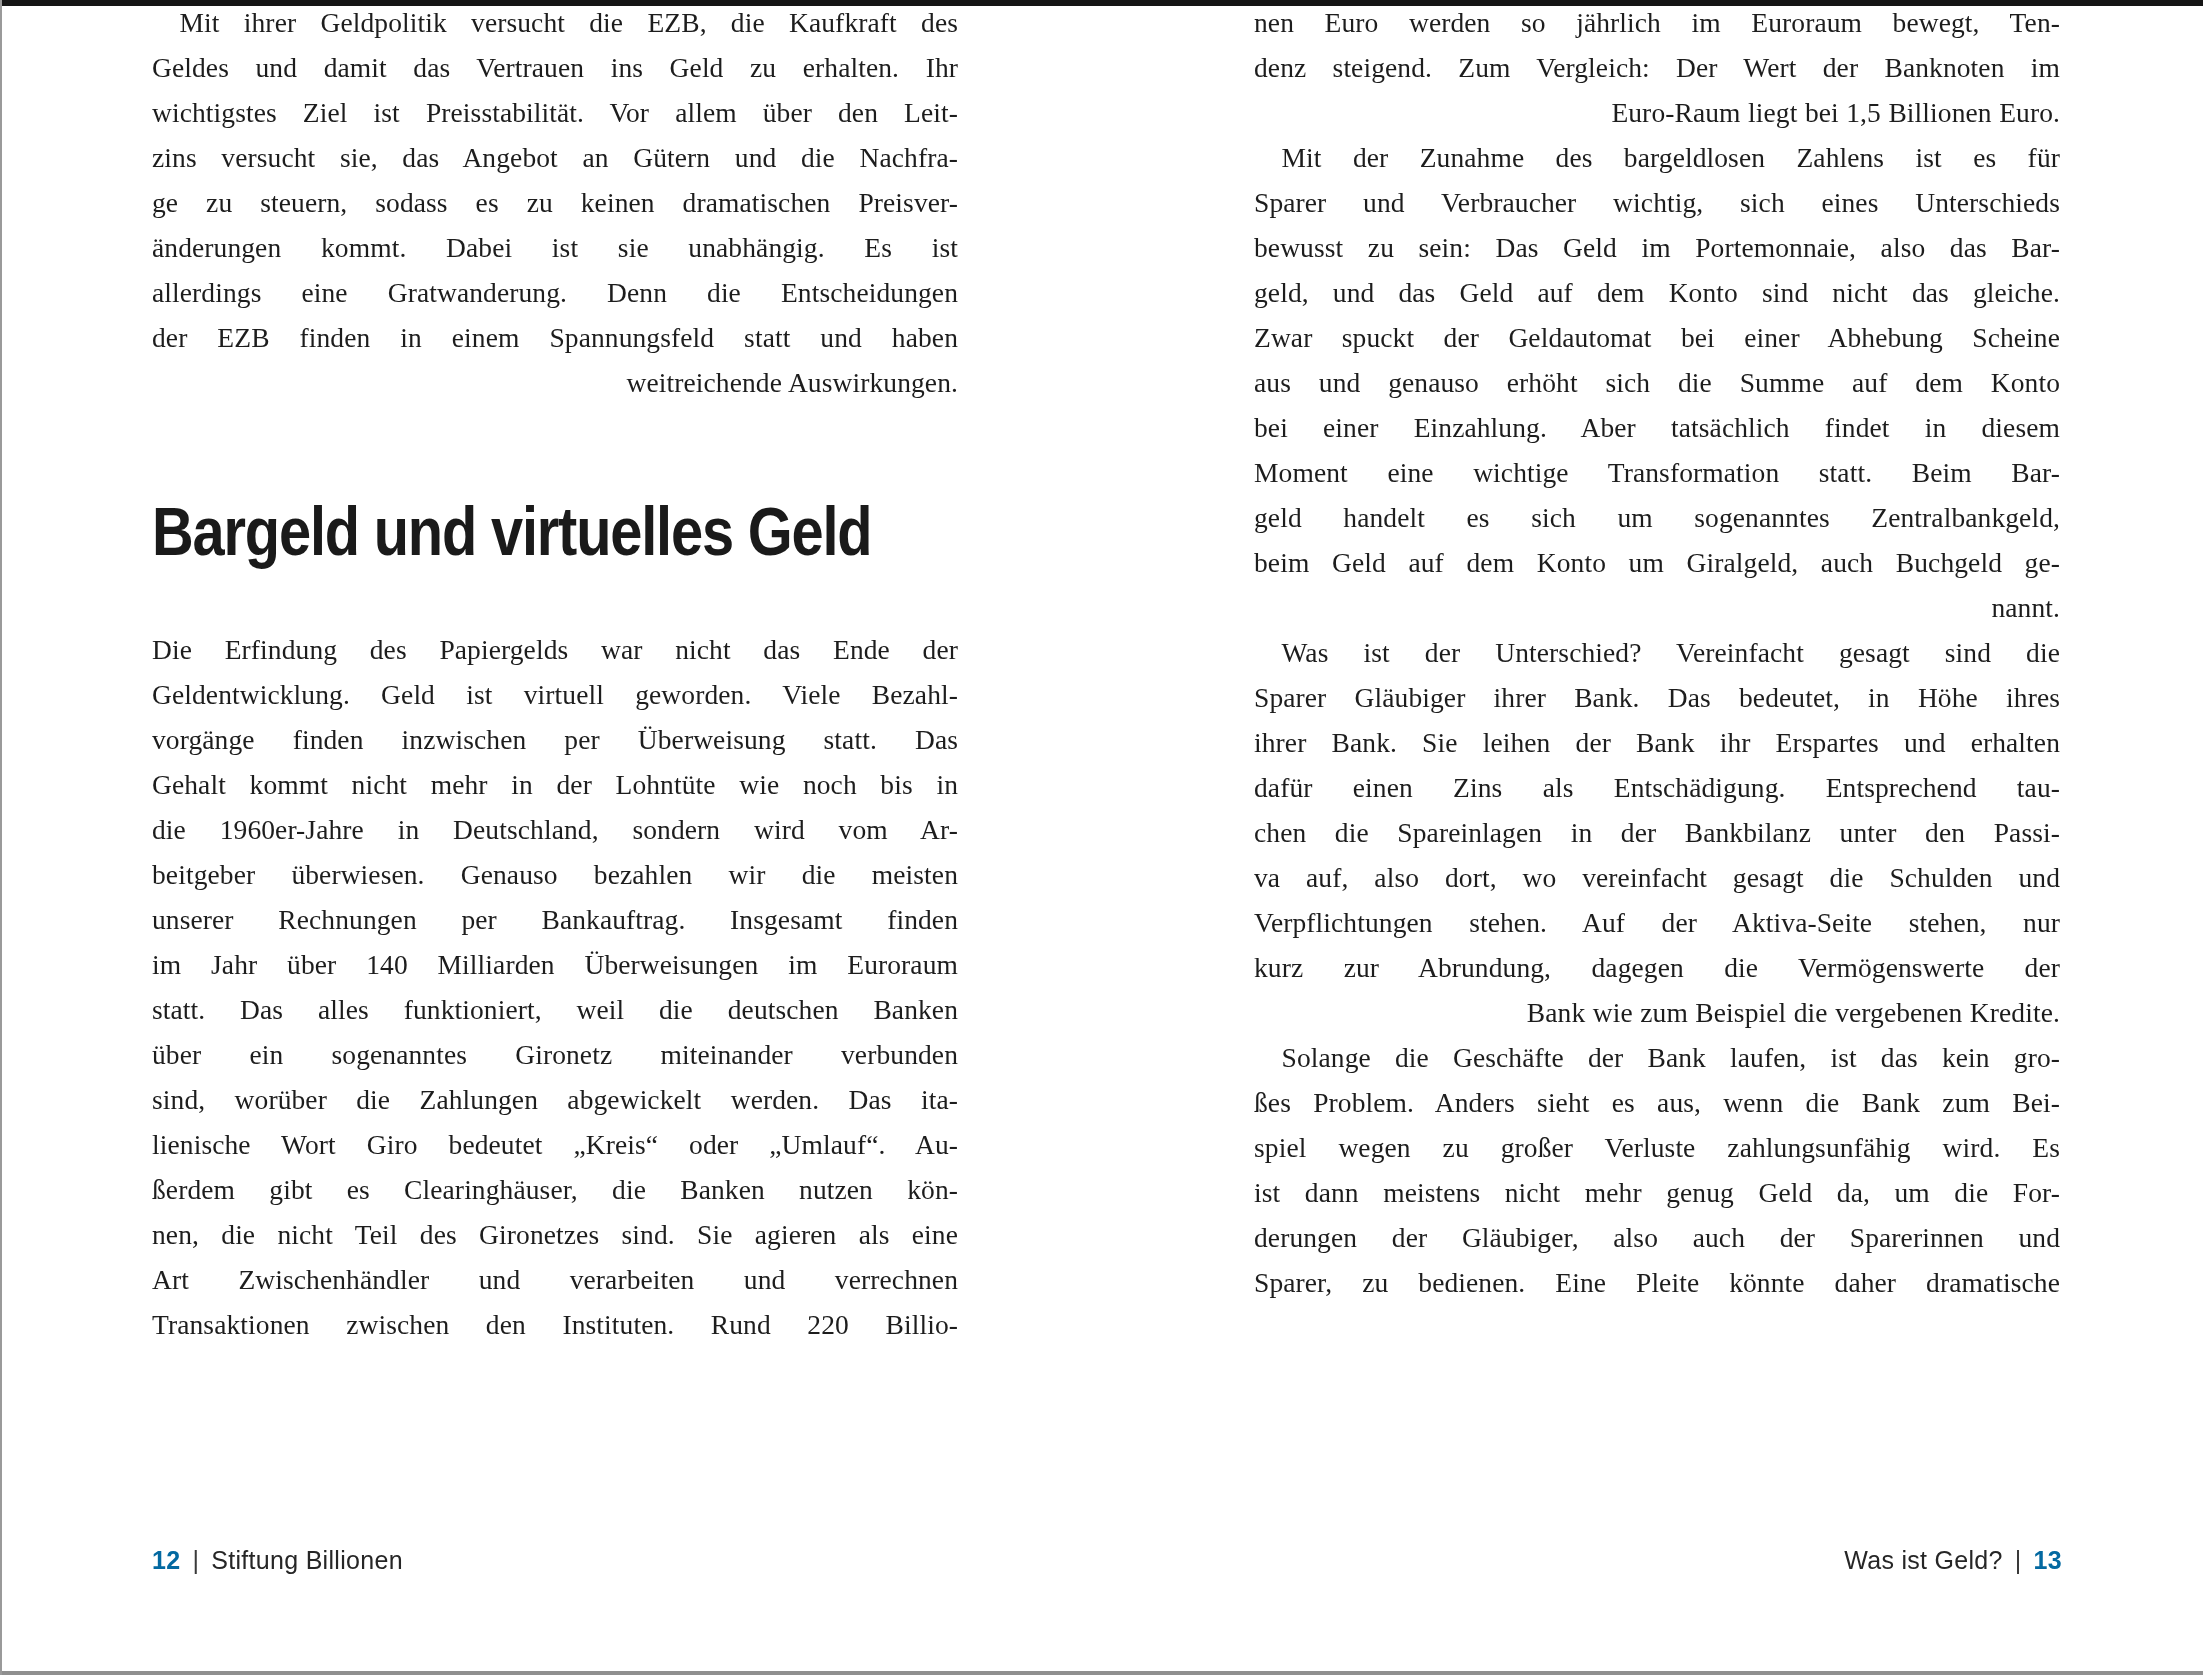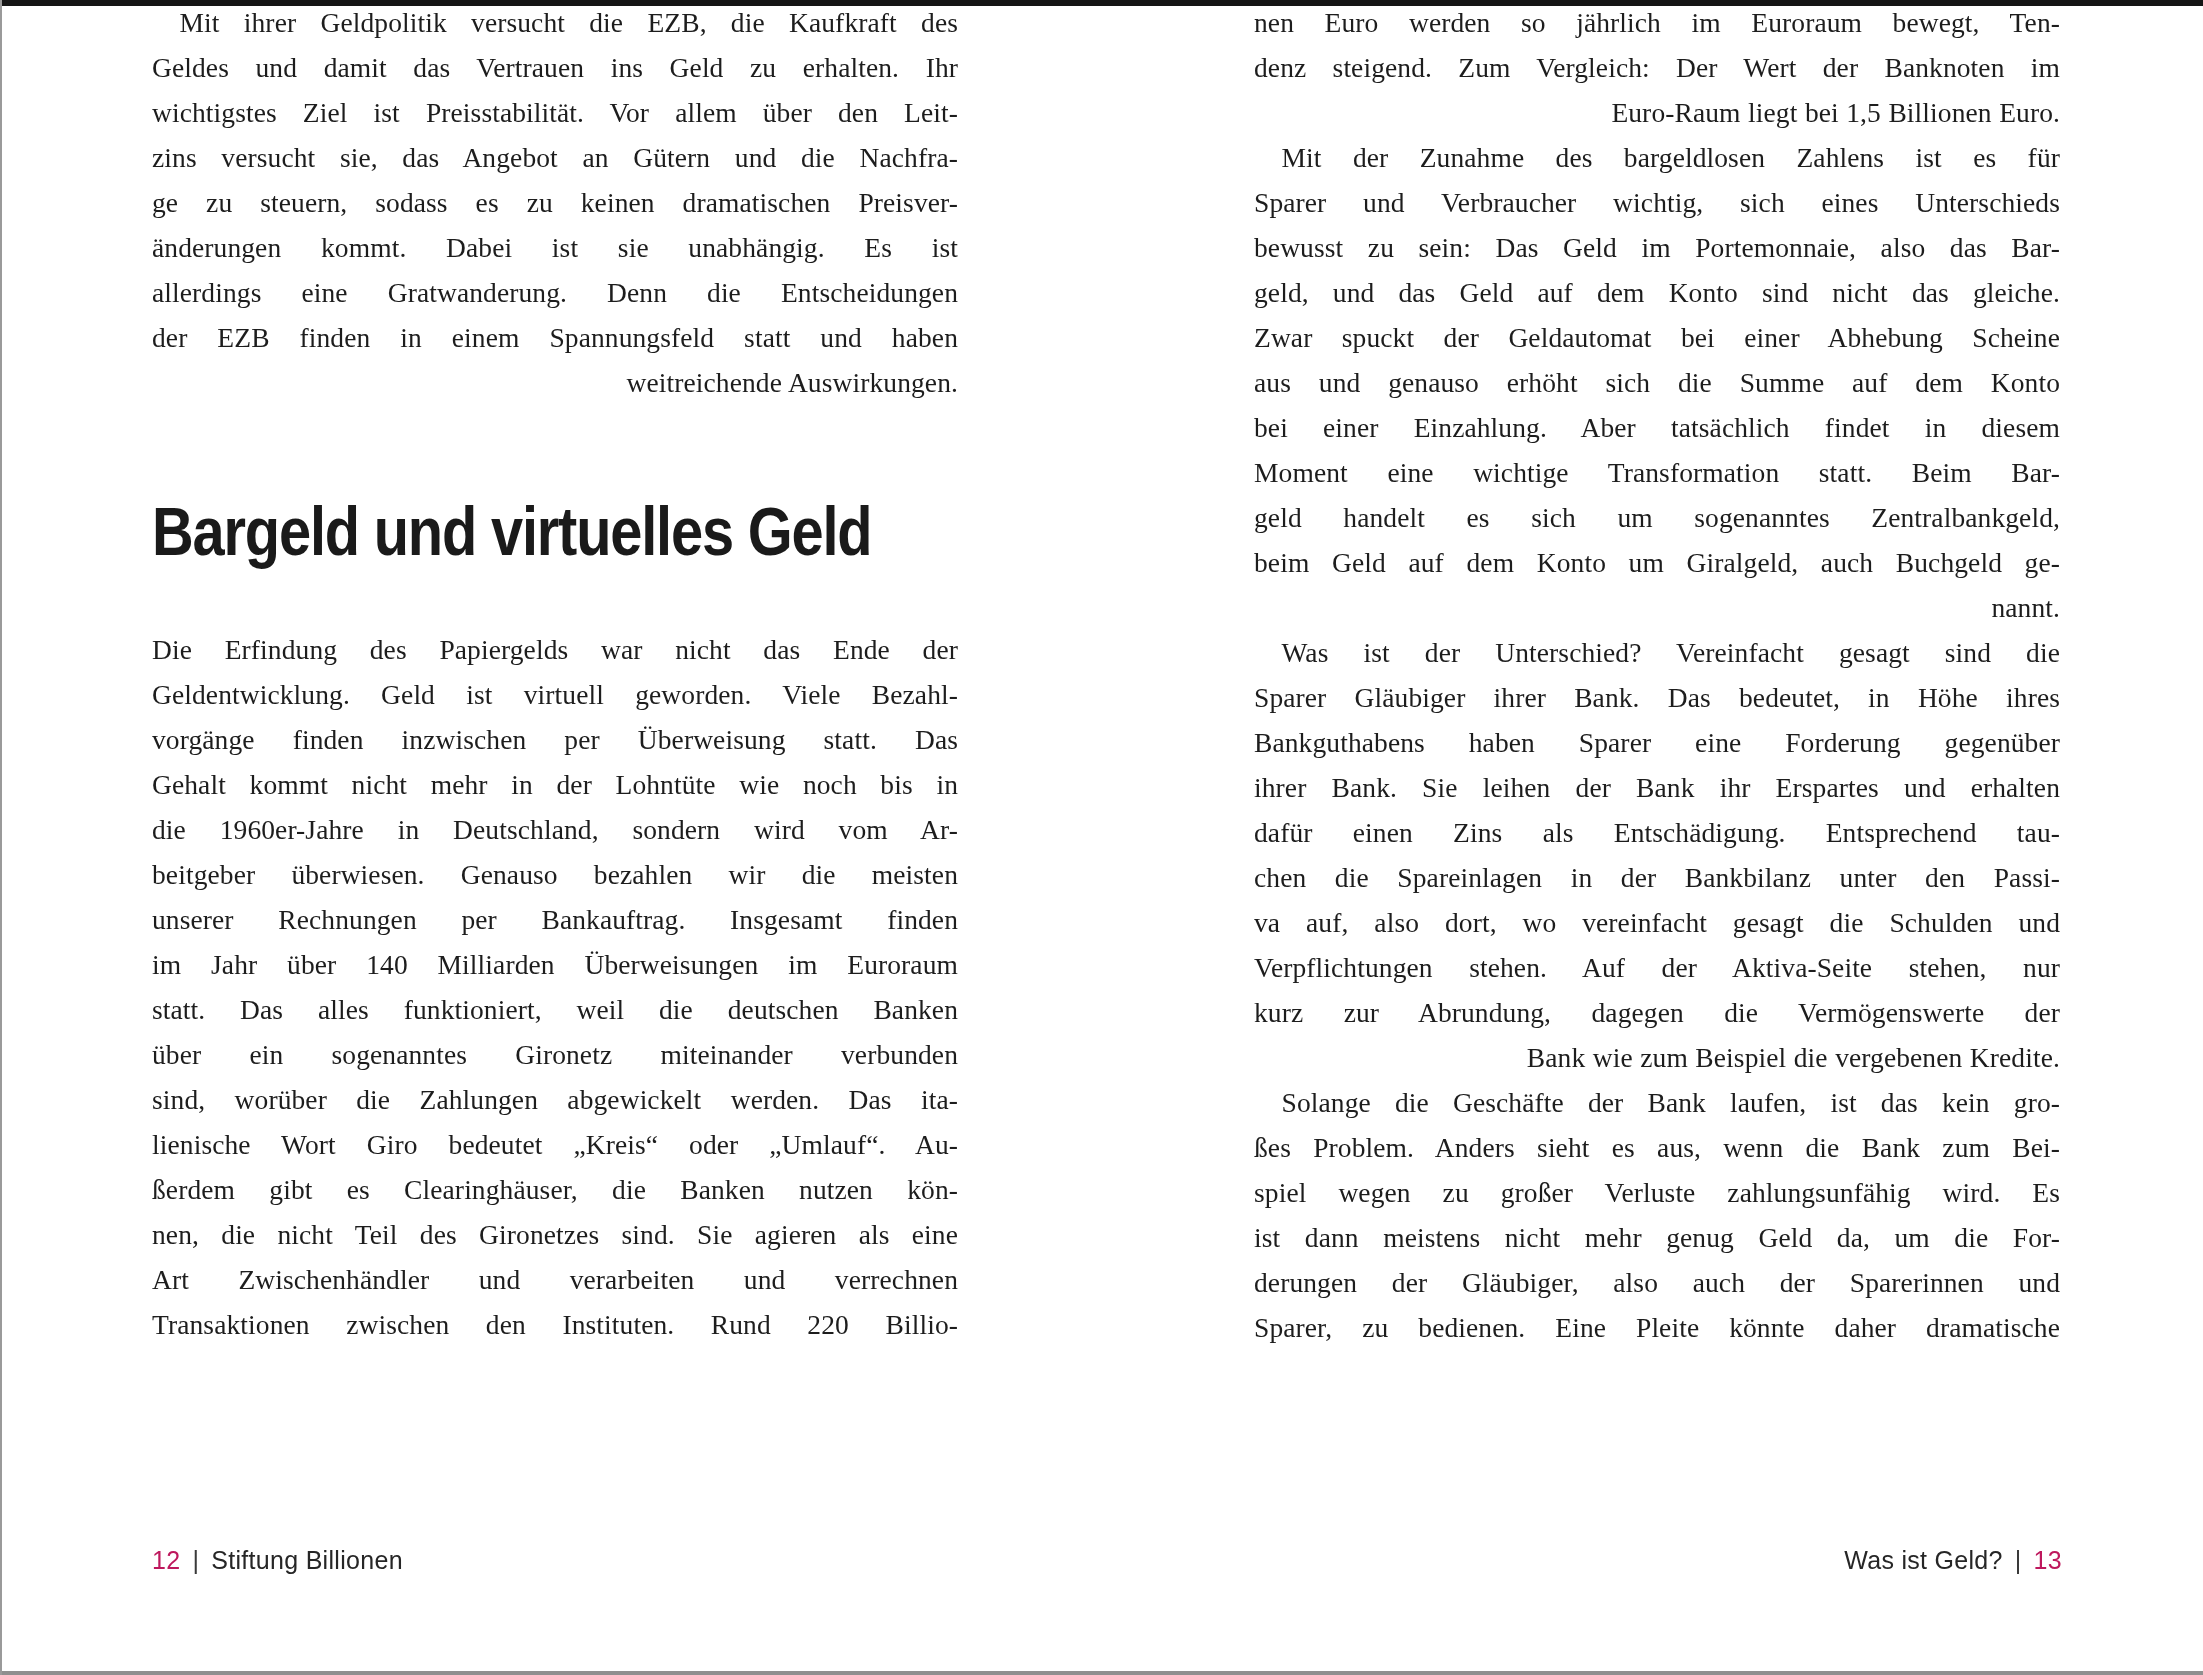--- a/index.html
+++ b/index.html
@@ -78,21 +78,21 @@
     position: absolute;
     top: 1546px;
     font-family: "Liberation Sans", "DejaVu Sans", sans-serif;
     font-size: 25px;
     letter-spacing: 0.3px;
     color: #262626;
     white-space: nowrap;
   }
   #footer-left  { left: 152px; }
   #footer-right { right: 141px; text-align: center; }
-  .footer .pagenum { font-weight: 400; color: #be185d; }
+  .footer .pagenum { font-weight: 700; color: #0369a1; }
   .footer .divider {
     display: inline-block;
     margin: 0 12px;
     color: #3a3a3a;
     font-weight: 400;
   }
 </style>
 </head>
 <body>
 
@@ -152,21 +152,20 @@
       <div class="ln">bei einer Einzahlung. Aber tatsächlich findet in diesem</div>
       <div class="ln">Moment eine wichtige Transformation statt. Beim Bar-</div>
       <div class="ln">geld handelt es sich um sogenanntes Zentralbankgeld,</div>
       <div class="ln">beim Geld auf dem Konto um Giralgeld, auch Buchgeld ge-</div>
       <div class="ln last">nannt.</div>
     </div>
 
   <div class="para indent">
       <div class="ln">Was ist der Unterschied? Vereinfacht gesagt sind die</div>
       <div class="ln">Sparer Gläubiger ihrer Bank. Das bedeutet, in Höhe ihres</div>
-      <div class="ln">Bankguthabens haben Sparer eine Forderung gegenüber</div>
       <div class="ln">ihrer Bank. Sie leihen der Bank ihr Erspartes und erhalten</div>
       <div class="ln">dafür einen Zins als Entschädigung. Entsprechend tau-</div>
       <div class="ln">chen die Spareinlagen in der Bankbilanz unter den Passi-</div>
       <div class="ln">va auf, also dort, wo vereinfacht gesagt die Schulden und</div>
       <div class="ln">Verpflichtungen stehen. Auf der Aktiva-Seite stehen, nur</div>
       <div class="ln">kurz zur Abrundung, dagegen die Vermögenswerte der</div>
       <div class="ln last">Bank wie zum Beispiel die vergebenen Kredite.</div>
     </div>
 
   <div class="para indent">

